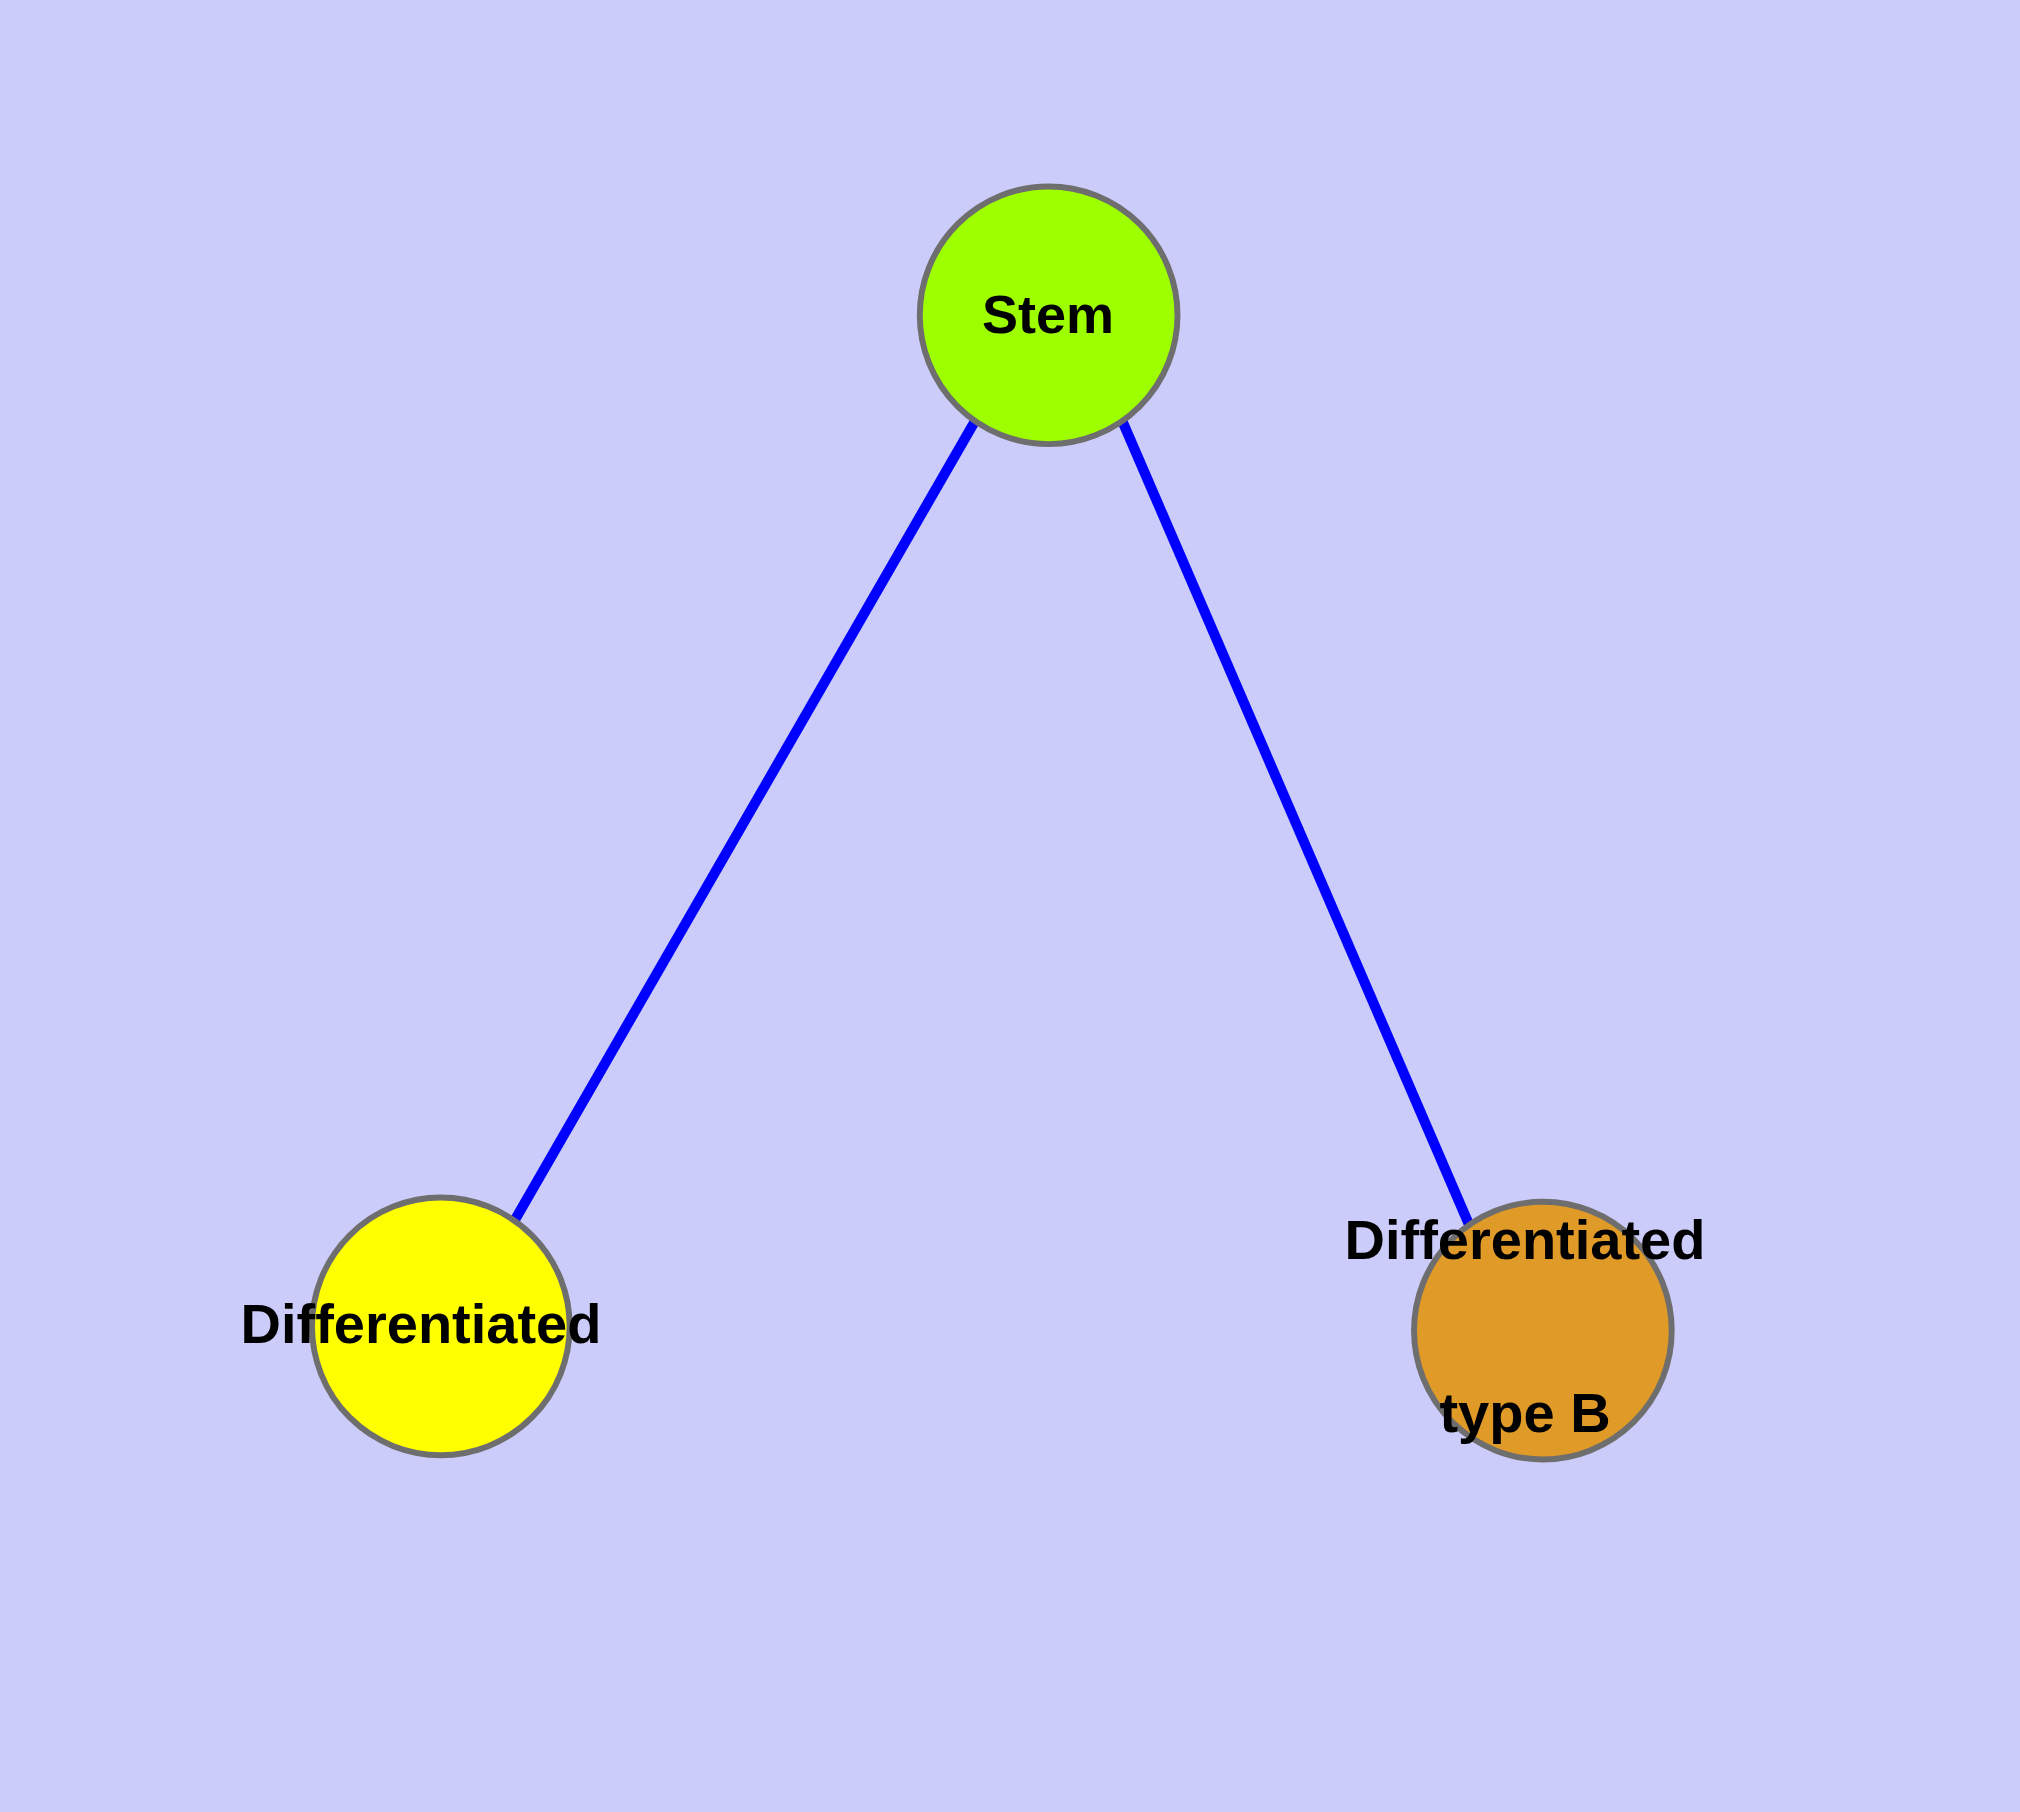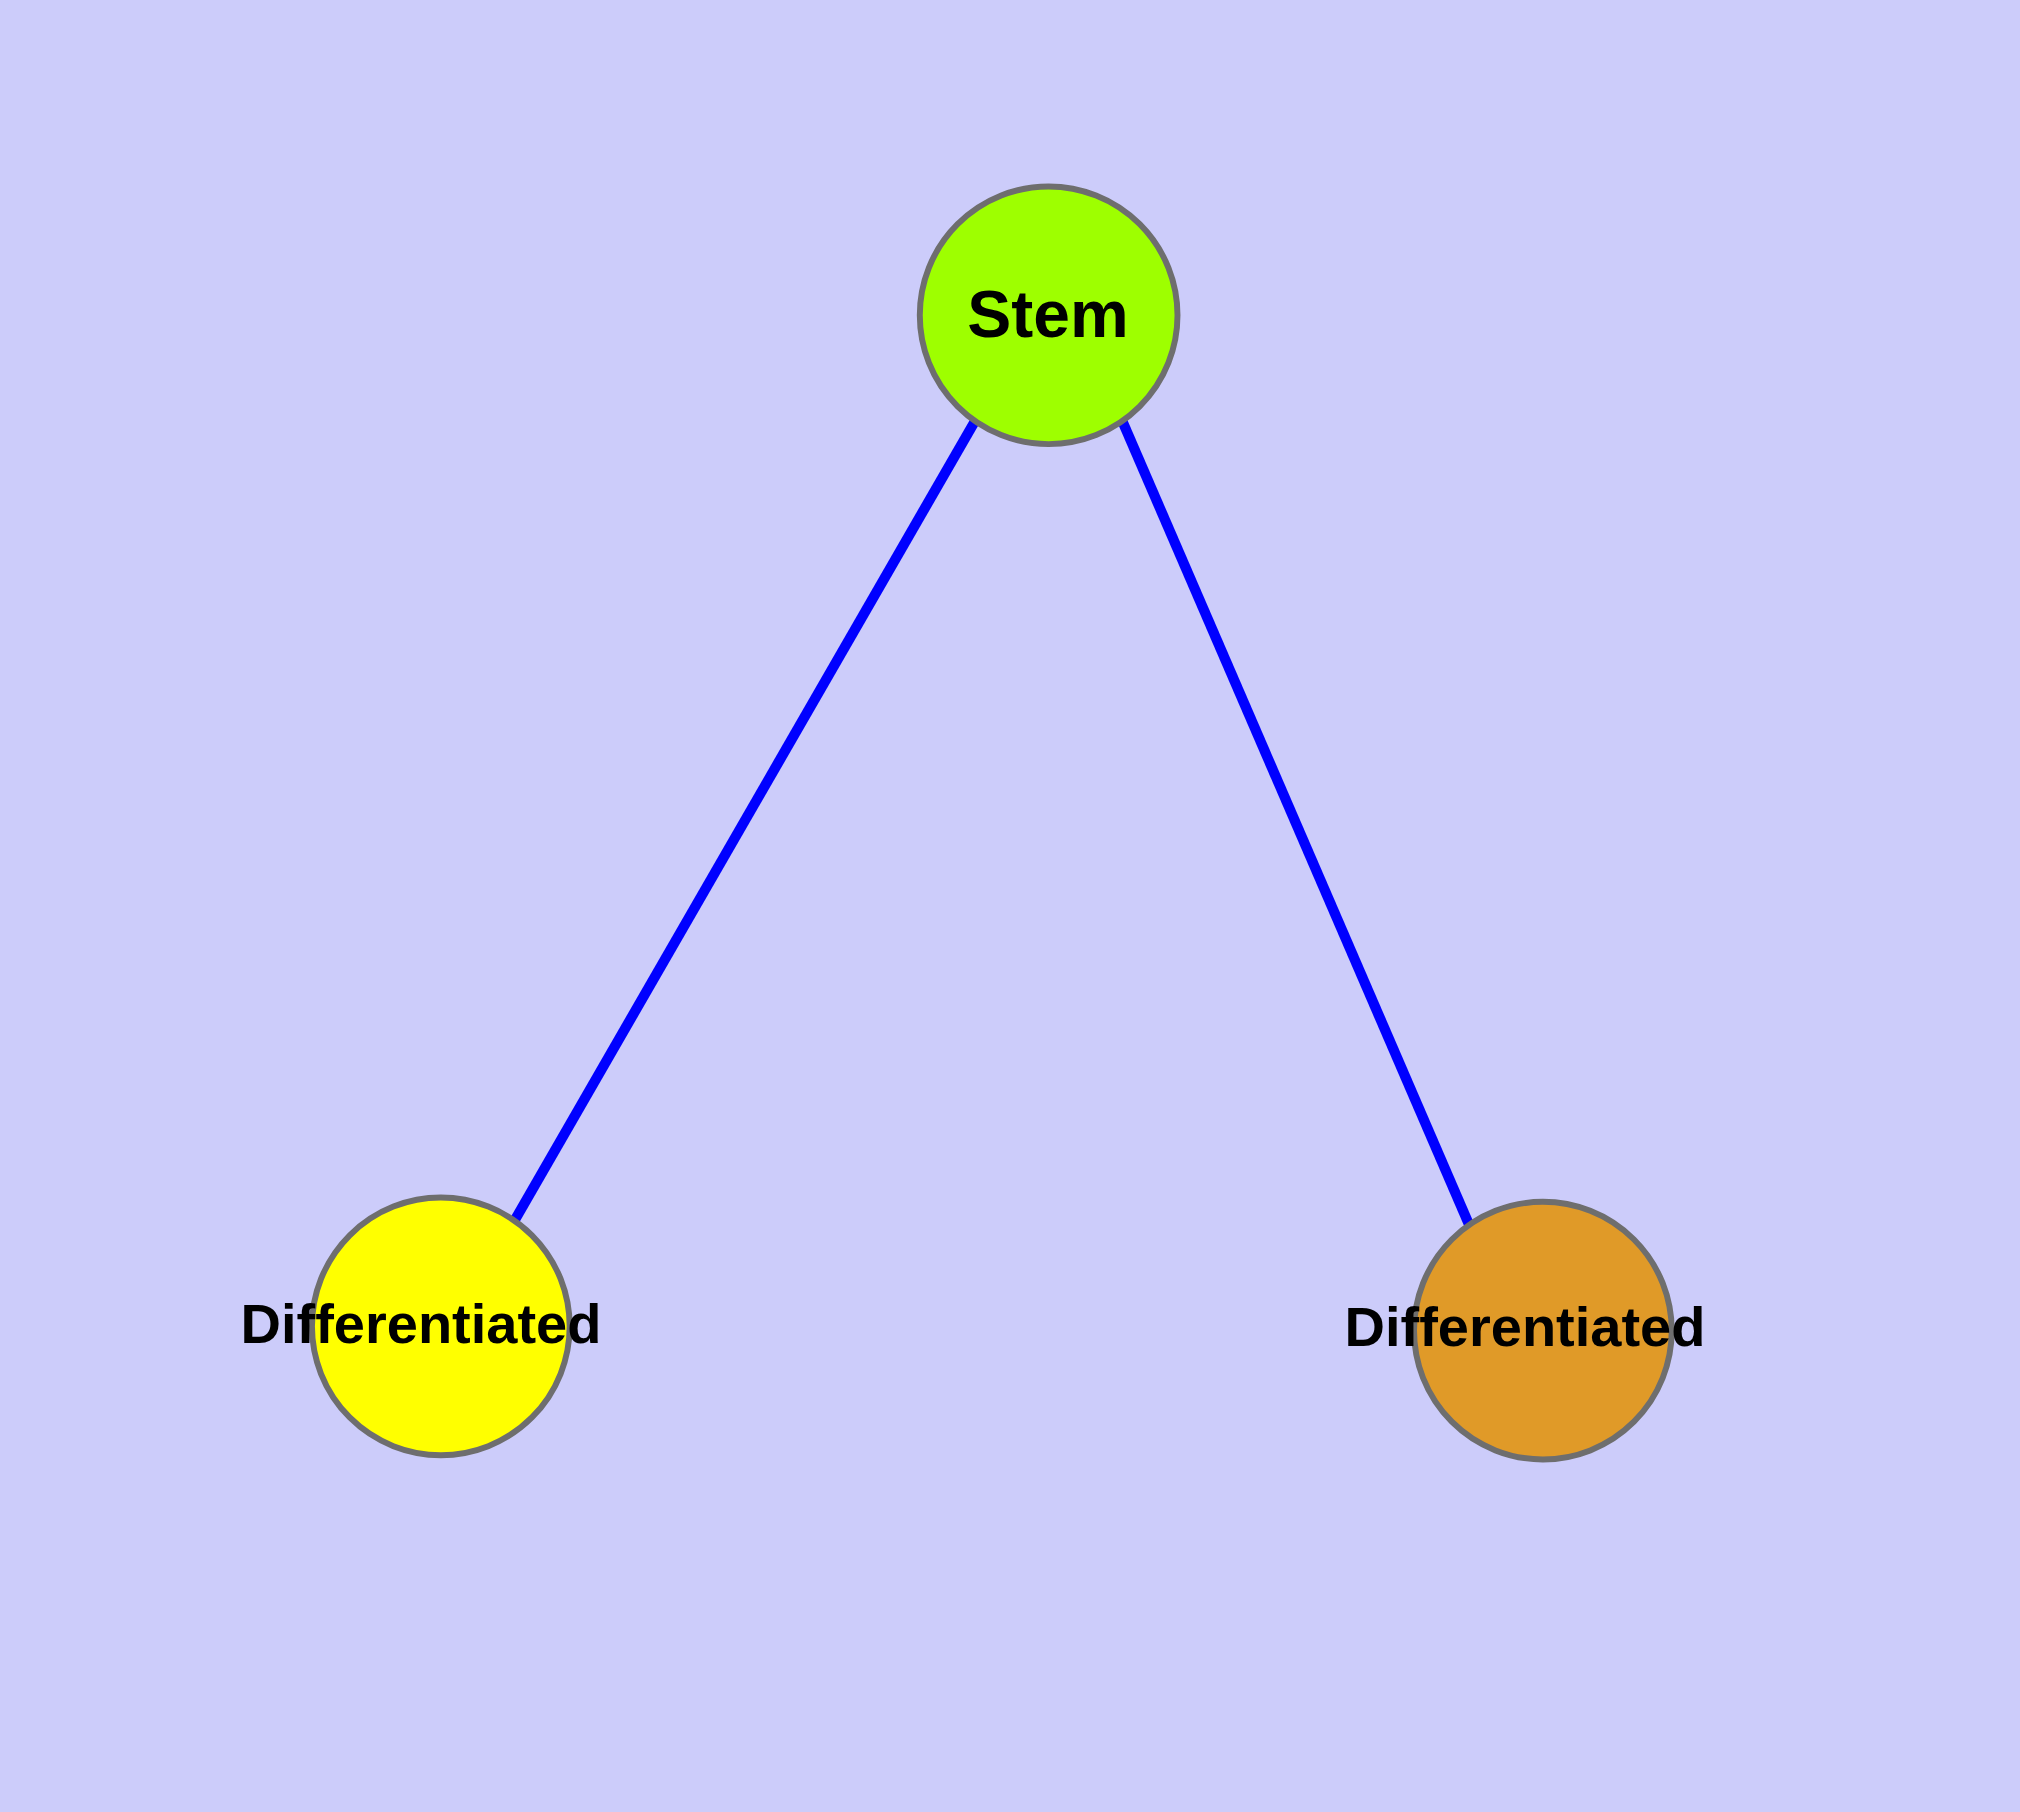--- a/index.html
+++ b/index.html
@@ -28,21 +28,21 @@
     text-align: center;
     font-family: "Liberation Sans", "DejaVu Sans", sans-serif;
     font-weight: bold;
     color: #000000;
     line-height: 1.03;
     white-space: pre;
     pointer-events: none;
     transform: translate(-50%, -50%);
   }
   .label-stem {
-    font-size: 66px;
+    font-size: 54px;
   }
   .label-leaf {
     font-size: 56px;
   }
 </style>
 </head>
 <body>
 
 <div id="canvas" style="width: 2021px; height: 1812px;">
 
@@ -63,16 +63,17 @@
   </svg>
 
   <div class="node-label label-stem" id="label-0" style="left: 1048px; top: 315px; color: rgb(0, 0, 0);">Stem</div>
 
   <div class="node-label label-leaf" id="label-1" style="left: 421px; top: 1324px; color: rgb(0, 0, 0);">
     <div>Differentiated</div>
   </div>
 
   <div class="node-label label-leaf" id="label-2" style="left: 1525px; top: 1327px; color: rgb(0, 0, 0);">
     <div>Differentiated</div>
+    <div>type B</div>
   </div>
 
 </div>
 
 
 </body></html>

